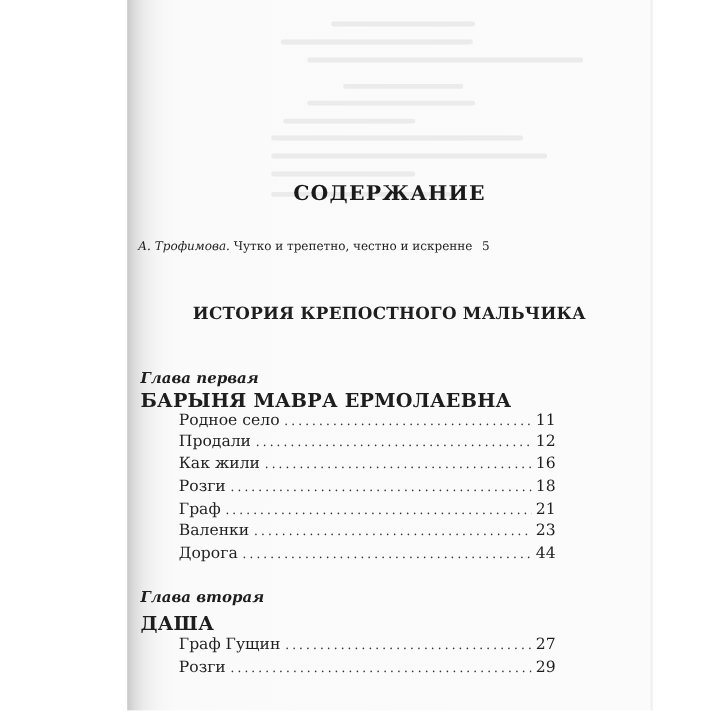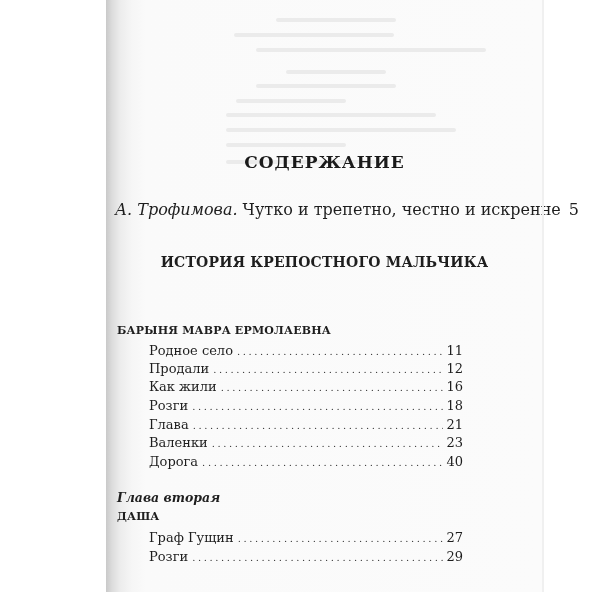--- a/index.html
+++ b/index.html
@@ -19,37 +19,37 @@
     content: ""; position: absolute; right: -1px; top: 0; width: 2px; height: 100%;
     background: #f0f0f0;
   }
   .bleed { position: absolute; height: 4px; background: #e4e4e4; opacity: 0.7; border-radius: 2px; }
   .title {
     position: absolute; left: 0; width: 100%; top: 152px;
     text-align: center; font-weight: bold; font-size: 17px; letter-spacing: 1px;
     color: #1a1a1a;
   }
   .intro {
-    position: absolute; left: 9px; top: 200px; font-size: 16px; white-space: nowrap;
+    position: absolute; left: 9px; top: 200px; font-size: 10px; white-space: nowrap;
   }
   .intro i { font-style: italic; }
   .intro .pg { margin-left: 8px; }
   .part-title {
     position: absolute; left: 0; width: 100%; top: 254px;
     text-align: center; font-weight: bold; font-size: 14px; letter-spacing: 0.2px;
   }
   .part-sub {
     position: absolute; left: 0; width: 100%; top: 279px;
     text-align: center; font-size: 12.5px;
   }
   .ch-label {
     position: absolute; left: 11px; font-style: italic; font-weight: bold; font-size: 12.5px;
   }
   .ch-title {
-    position: absolute; left: 11px; font-weight: bold; font-size: 11px; letter-spacing: 0.2px;
+    position: absolute; left: 11px; font-weight: bold; font-size: 16px; letter-spacing: 0.2px;
   }
   .toc-row {
     position: absolute; left: 43px; width: 314px; height: 18px;
     display: flex; align-items: baseline; font-size: 13px;
   }
   .toc-row .name { white-space: nowrap; padding-right: 4px; }
   .toc-row .dots {
     flex: 1; overflow: hidden; white-space: nowrap; letter-spacing: 2.6px;
     font-size: 10px; color: #333;
   }
@@ -76,20 +76,21 @@
   <div class="bleed" style="left:120px;top:160px;width:150px;"></div>
 
   <div class="title">СОДЕРЖАНИЕ</div>
 
   <div class="intro">
     <i>А. Трофимова.</i><span> Чутко и трепетно, честно и искренне</span><span class="pg">5</span>
   </div>
 
   <div class="part-title">ИСТОРИЯ КРЕПОСТНОГО МАЛЬЧИКА</div>
 
+  <div class="ch-label" style="top:307px;">Глава первая</div>
   <div class="ch-title" style="top:324px;">БАРЫНЯ МАВРА ЕРМОЛАЕВНА</div>
 
   <div class="toc-row" style="top:343px;">
     <span class="name">Родное село</span>
     <span class="dots">..............................................................</span>
     <span class="num">11</span>
   </div>
   <div class="toc-row" style="top:361px;">
     <span class="name">Продали</span>
     <span class="dots">..............................................................</span>
@@ -99,33 +100,33 @@
     <span class="name">Как жили</span>
     <span class="dots">..............................................................</span>
     <span class="num">16</span>
   </div>
   <div class="toc-row" style="top:398px;">
     <span class="name">Розги</span>
     <span class="dots">..............................................................</span>
     <span class="num">18</span>
   </div>
   <div class="toc-row" style="top:417px;">
-    <span class="name">Глава</span>
+    <span class="name">Граф</span>
     <span class="dots">..............................................................</span>
     <span class="num">21</span>
   </div>
   <div class="toc-row" style="top:435px;">
     <span class="name">Валенки</span>
     <span class="dots">..............................................................</span>
     <span class="num">23</span>
   </div>
   <div class="toc-row" style="top:454px;">
     <span class="name">Дорога</span>
     <span class="dots">..............................................................</span>
-    <span class="num">40</span>
+    <span class="num">44</span>
   </div>
 
   <div class="ch-label" style="top:490px;">Глава вторая</div>
   <div class="ch-title" style="top:510px;">ДАША</div>
 
   <div class="toc-row" style="top:530px;">
     <span class="name">Граф Гущин</span>
     <span class="dots">..............................................................</span>
     <span class="num">27</span>
   </div>

